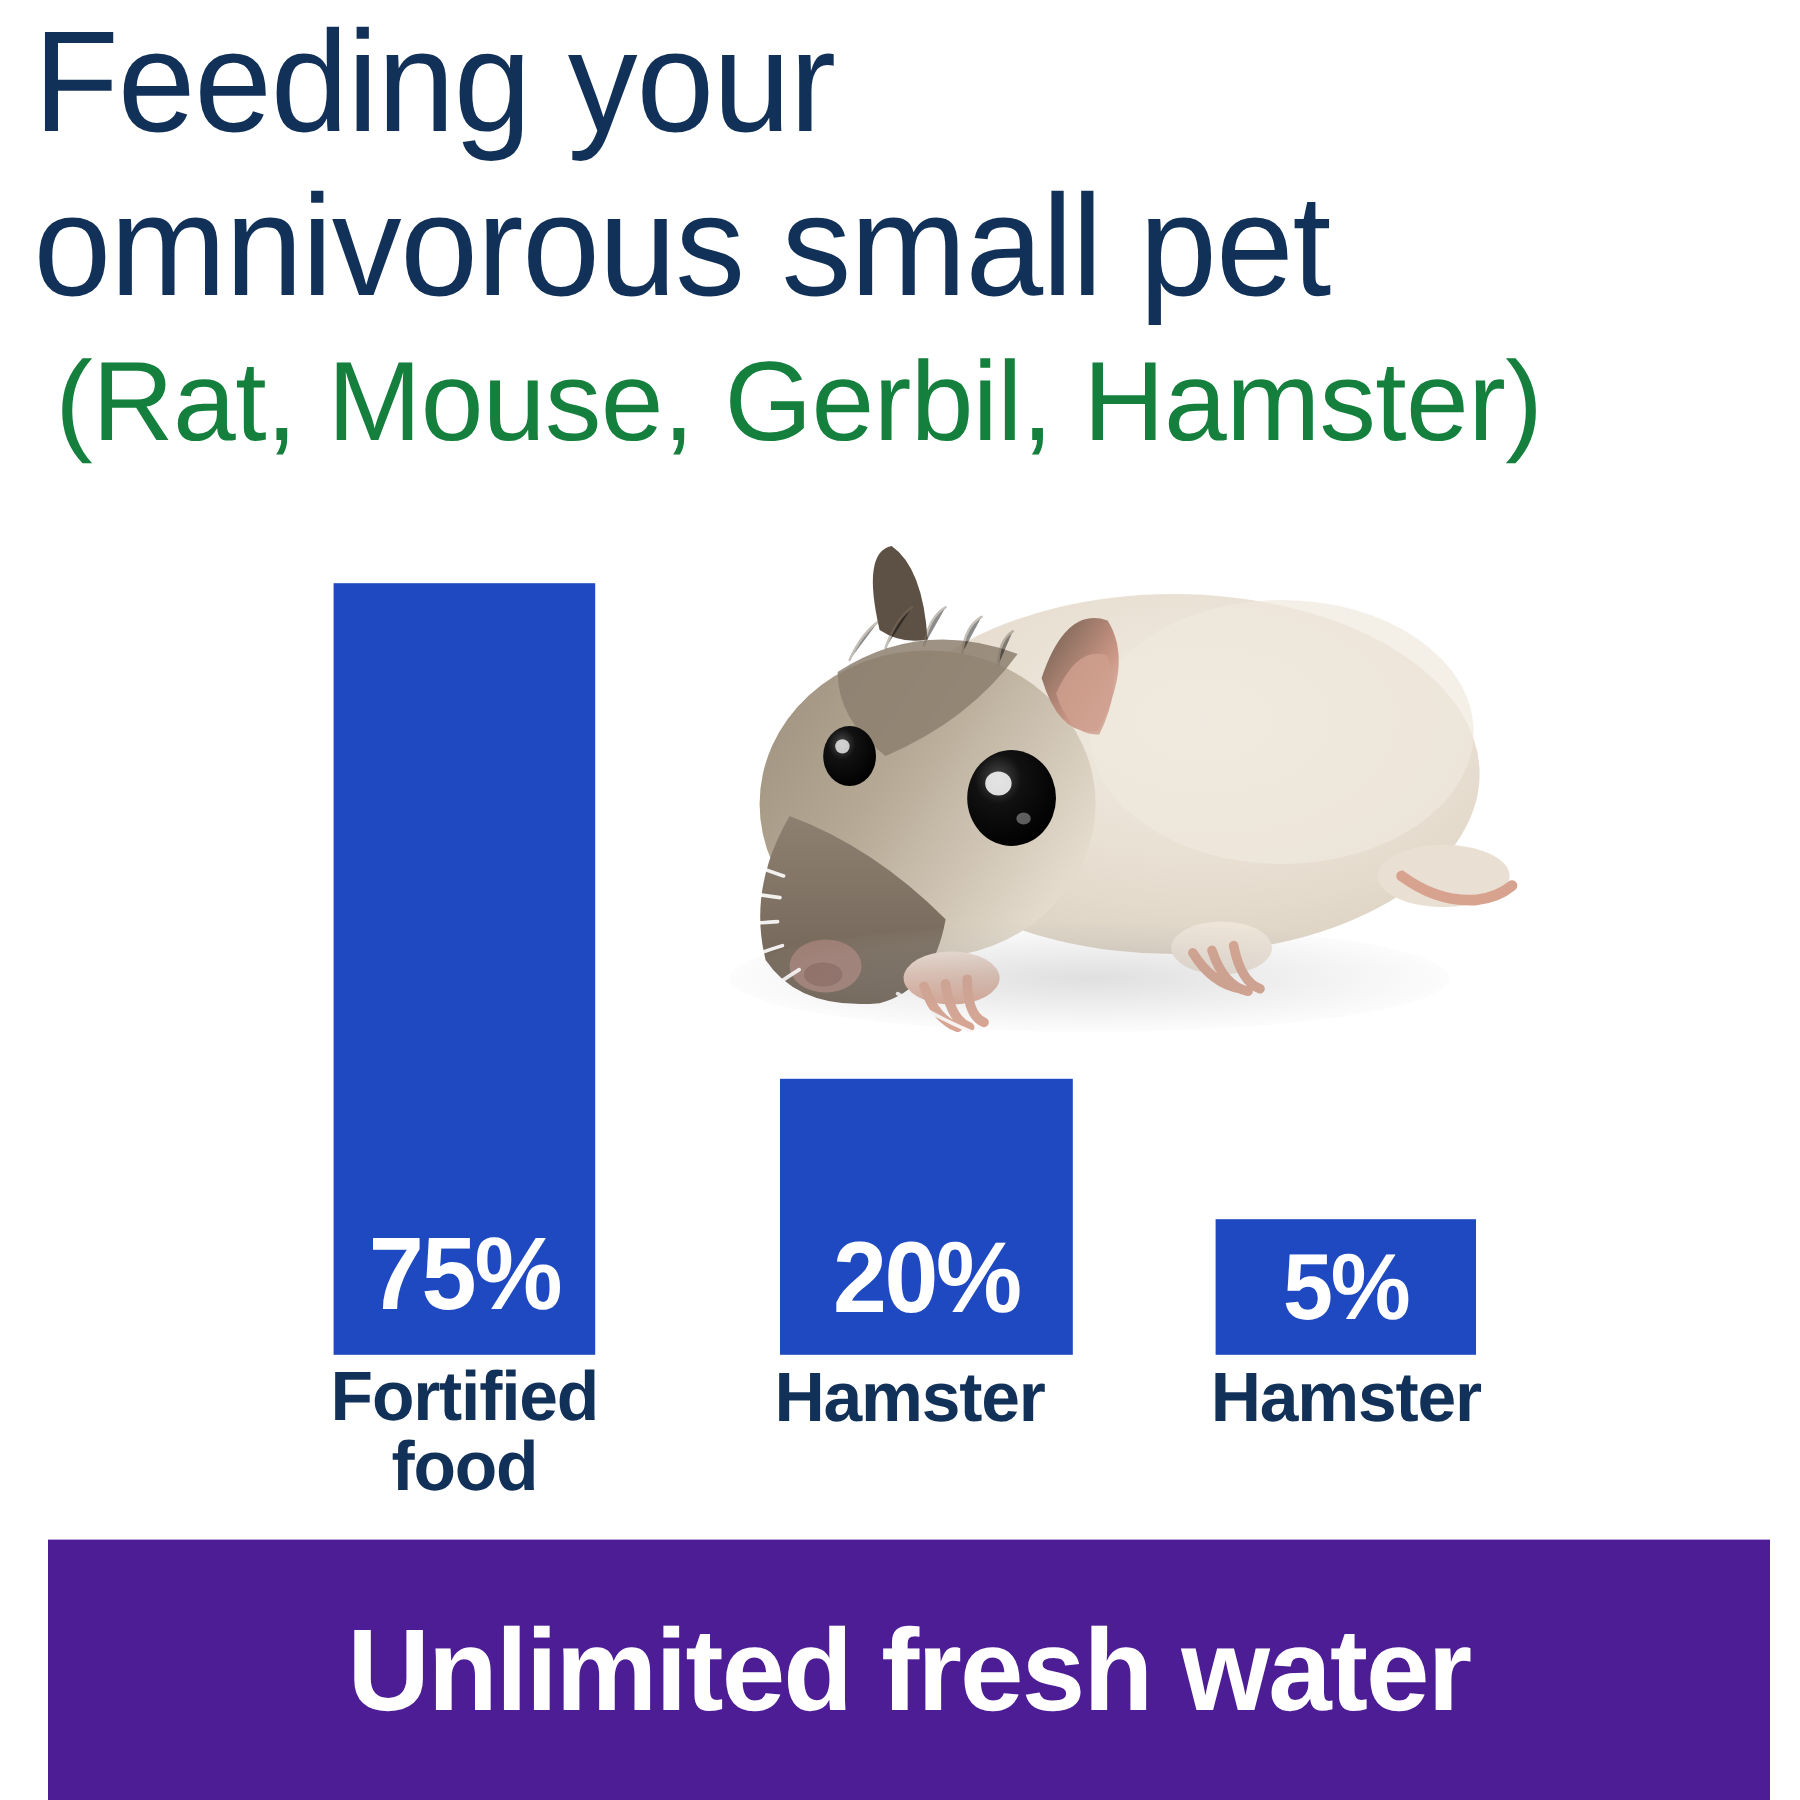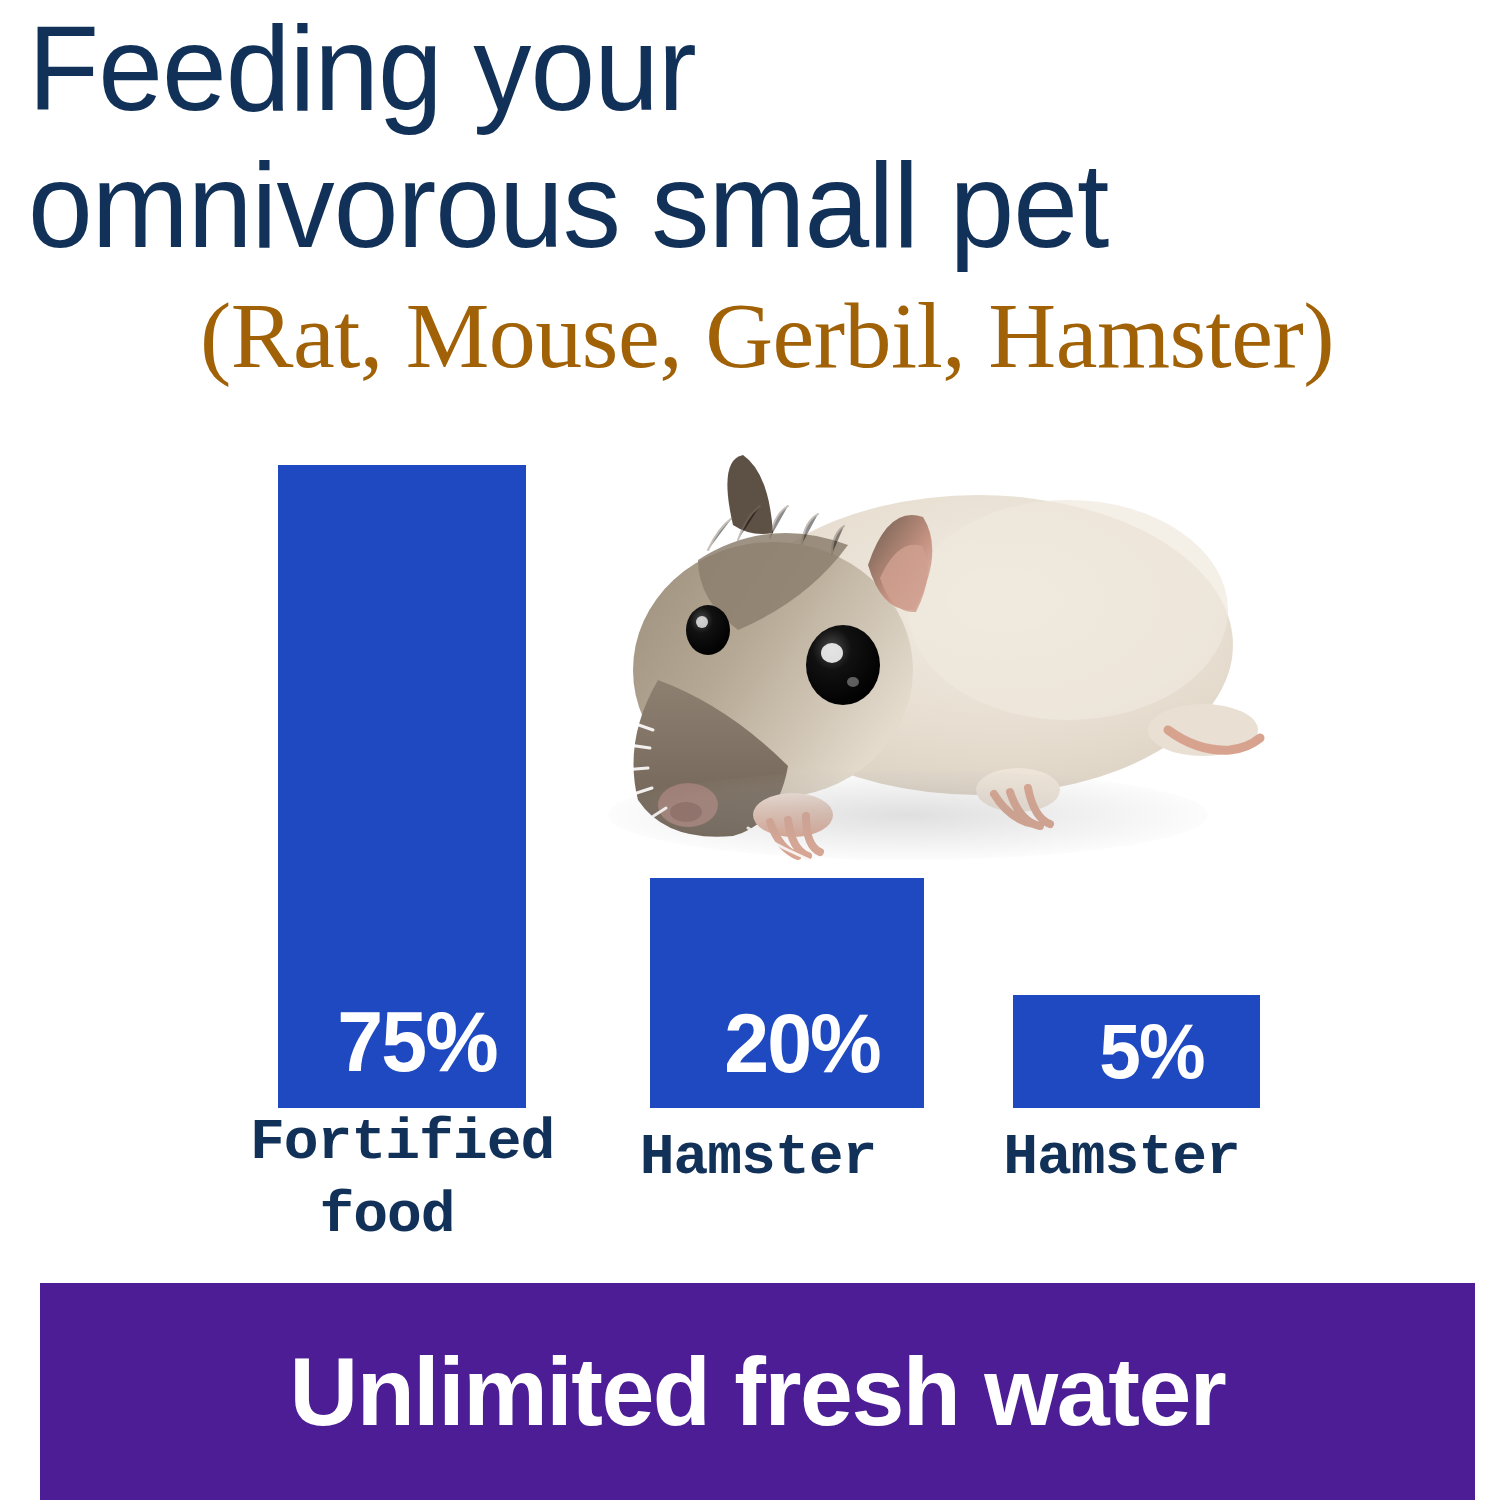--- a/index.html
+++ b/index.html
@@ -35,30 +35,29 @@
     font-size: 118px;
     line-height: 137px;
     letter-spacing: -1px;
     white-space: nowrap;
     transform: scaleX(0.97);
     transform-origin: left center;
   }
   .title-line-1 { font-size: 120px; }
   .title-line-2 { font-size: 120px; }
   .subtitle-line {
-    font-family: Liberation Serif, serif;
+    font-family: Liberation Sans, sans-serif;
     font-weight: 400;
-    color: #a16207;
+    color: #15803d;
     font-size: 94px;
     line-height: 110px;
     letter-spacing: -0.5px;
     white-space: nowrap;
     margin-top: 6px;
     margin-left: 18px;
-    text-align: center;
   }
 
   
   .photo-wrap {
     position: absolute;
     left: 548px;
     top: 430px;
     width: 730px;
     height: 470px;
     pointer-events: none;
@@ -80,45 +79,44 @@
     top: 0;
     width: 1500px;
     height: 1270px;
   }
   .bar-group {
     position: absolute;
     bottom: 0;
   }
   .bar {
     position: absolute;
-    bottom: 162px;
+    bottom: 141px;
     background: #1F49C0;
     display: flex;
     align-items: flex-end;
     justify-content: center;
-    padding-left: 30px;
   }
   .bar-value {
     font-family: "Liberation Sans", sans-serif;
     font-weight: bold;
     color: #ffffff;
     font-size: 86px;
     line-height: 86px;
     letter-spacing: -2px;
     padding-bottom: 24px;
     transform: scaleX(0.96);
   }
   .bar-label {
     position: absolute;
     bottom: 20px;
-    font-family: Liberation Mono, monospace;
+    font-family: Liberation Sans, sans-serif;
     font-weight: bold;
     color: #123158;
     font-size: 58px;
-    line-height: 73px;
+    line-height: 59px;
     letter-spacing: -1px;
     text-align: center;
     width: 100%;
     white-space: pre-line;
   }
 
   
   #group-fortified { left: 278px; width: 218px; height: 1270px; }
   #group-fortified .bar { left: 0; width: 218px; height: 643px; }
   #group-fortified .bar-label { left: -28px; width: 274px; bottom: 18px; }

